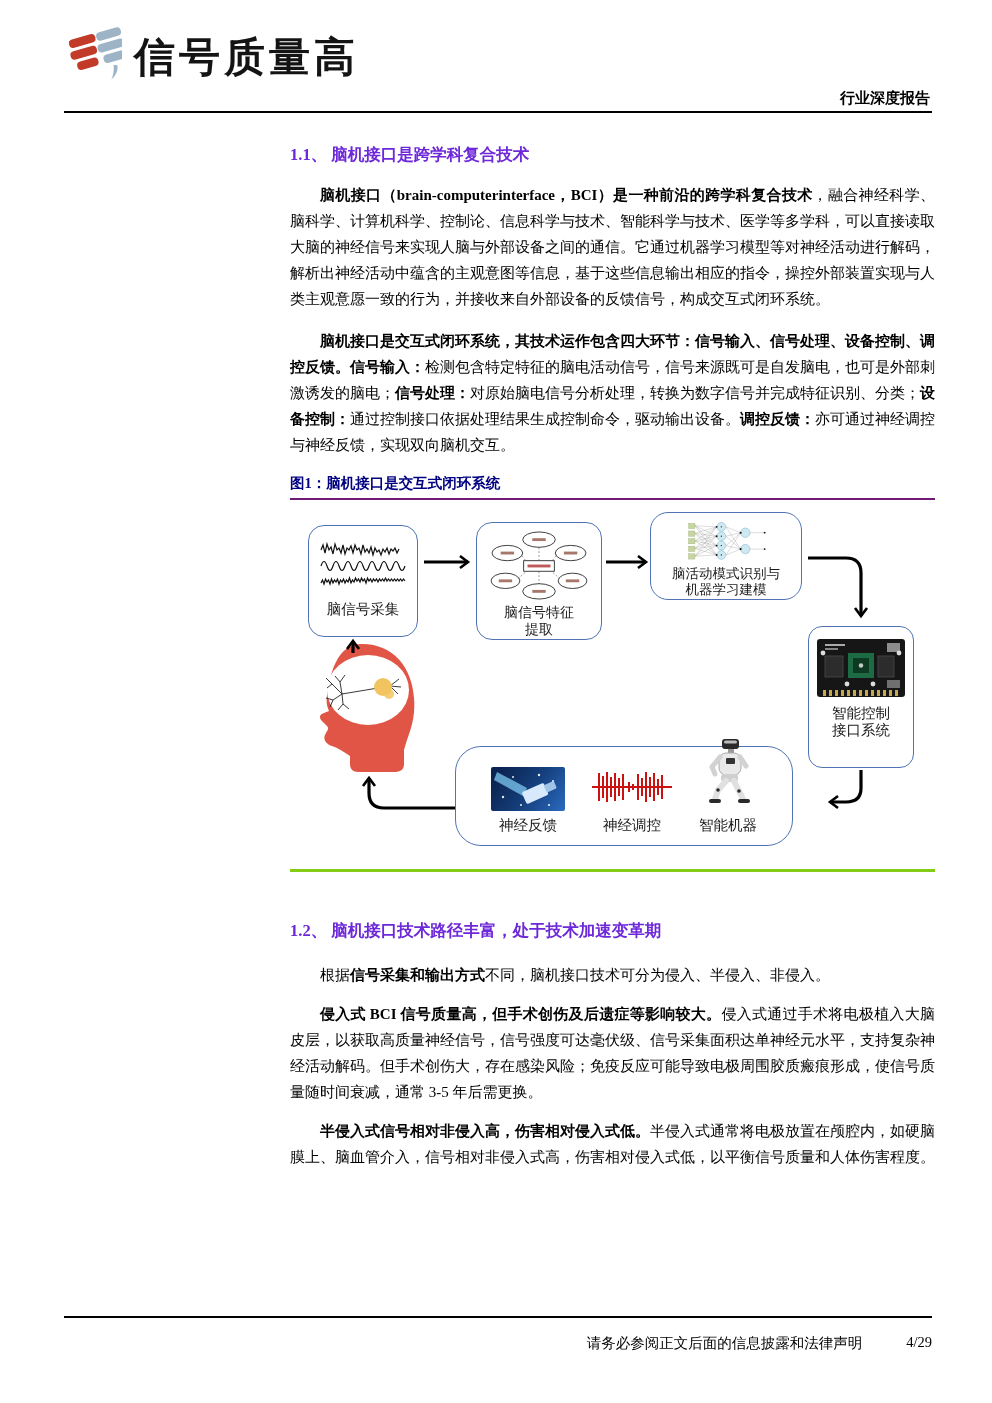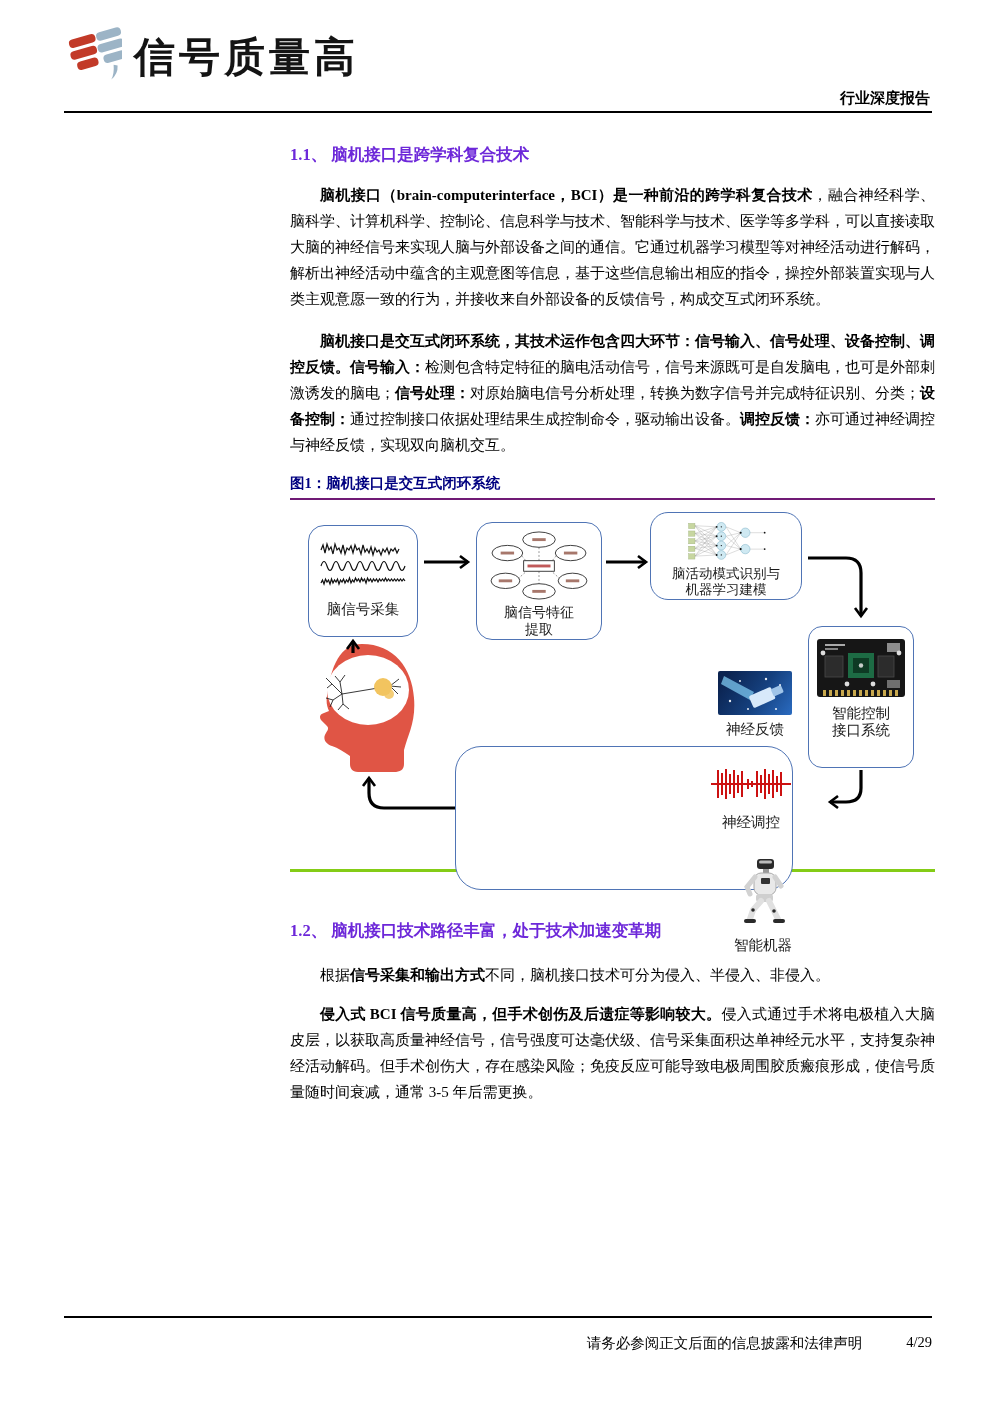--- a/index.html
+++ b/index.html
@@ -43,22 +43,22 @@
     position:absolute; background:#fff; border:1.6px solid #4f74b5;
     display:flex; flex-direction:column; align-items:center;
   }
   .fig-label { font-size:14px; line-height:17px; color:#1a1a1a; text-align:center; }
   .box1 { left:18px;  top:25px;  width:110px; height:112px; border-radius:16px; padding-top:12px; }
   .box2 { left:186px; top:22px;  width:126px; height:118px; border-radius:16px; padding-top:8px; }
   .box3 { left:360px; top:12px;  width:152px; height:88px; border-radius:18px; padding-top:8px; }
   .box3 .fig-label { font-size:13.5px; line-height:16px; }
   .box4 { left:518px; top:126px; width:106px; height:142px; border-radius:14px; padding-top:12px; }
   .outbox {
-    left:165px; top:246px; width:338px; height:144px; border-radius:26px;
-    flex-direction:column; justify-content:center; align-items:flex-end;
+    left:165px; top:246px; width:338px; height:100px; border-radius:26px;
+    flex-direction:row; justify-content:center; align-items:flex-end;
     gap:26px; padding-bottom:10px;
   }
   .out-item { display:flex; flex-direction:column; align-items:center; }
   .out-graphic { margin-bottom:7px; }
   .nf-img {
     width:74px; height:44px; border-radius:2px;
     background:linear-gradient(125deg,#0b2350 10%,#15407e 55%,#2a6bc0 100%);
   }
   .arrows { position:absolute; inset:0; pointer-events:none; }
   .src-note { margin-top:9px; font-size:13.5px; font-style:italic; }
@@ -375,20 +375,21 @@
           <path d="M165,308 L94,308 Q79,308 79,293 L79,278" marker-end="url(#ah)"></path>
         </g>
       </svg>
     </div>
 
 
     <div class="h2 second">1.2、 脑机接口技术路径丰富，处于技术加速变革期</div>
 
     <p class="body" style="margin-top:20px;"><span>根据</span><b>信号采集和输出方式</b><span>不同，脑机接口技术可分为侵入、半侵入、非侵入。</span></p>
     <p class="body" style="margin-top:13px;"><b>侵入式 BCI 信号质量高，但手术创伤及后遗症等影响较大。</b><span>侵入式通过手术将电极植入大脑皮层，以获取高质量神经信号，信号强度可达毫伏级、信号采集面积达单神经元水平，支持复杂神经活动解码。但手术创伤大，存在感染风险；免疫反应可能导致电极周围胶质瘢痕形成，使信号质量随时间衰减，通常 3-5 年后需更换。</span></p>
+    <p class="body" style="margin-top:13px;"><b>半侵入式信号相对非侵入高，伤害相对侵入式低。</b><span>半侵入式通常将电极放置在颅腔内，如硬脑膜上、脑血管介入，信号相对非侵入式高，伤害相对侵入式低，以平衡信号质量和人体伤害程度。</span></p>
   </div>
 
   <div class="footer">
     <span>请务必参阅正文后面的信息披露和法律声明</span>
     <span>4/29</span>
   </div>
 
 </div>
 
 </body></html>

